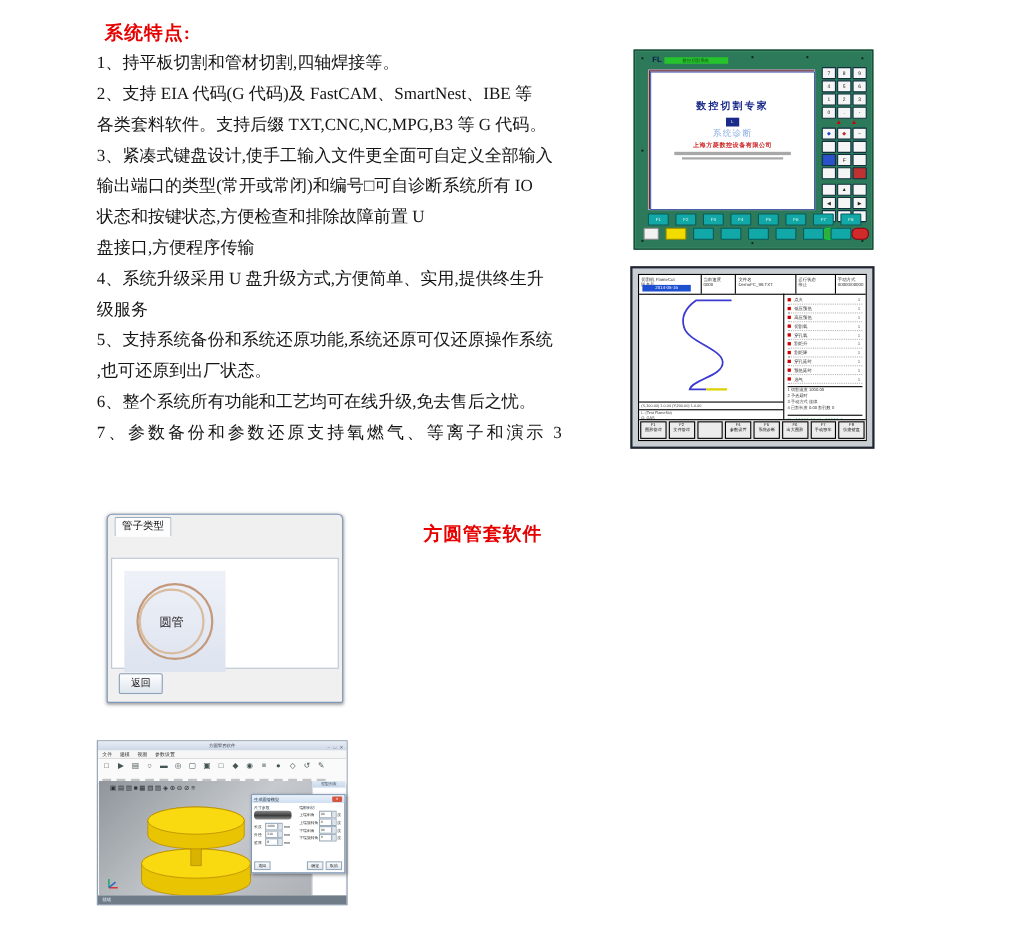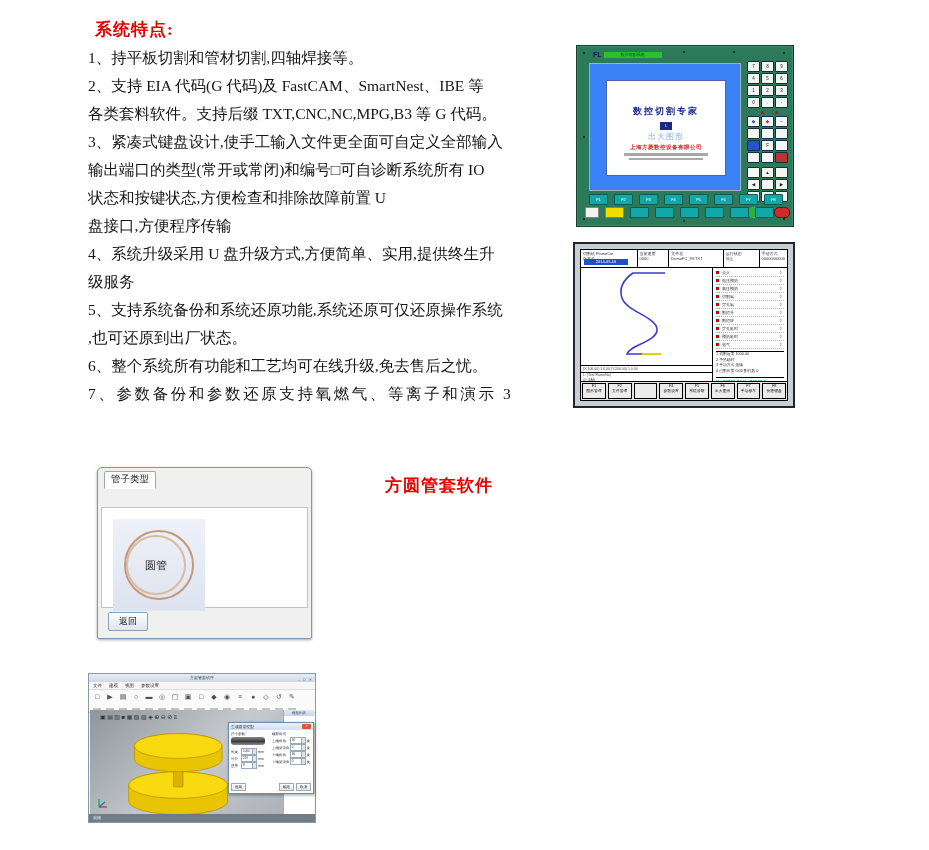--- a/index.html
+++ b/index.html
@@ -13,22 +13,22 @@
   
   .ctl{left:576px;top:45px;width:216px;height:180px;background:#2c7a5a;
        border:1px solid #14402c;box-shadow:inset 0 0 0 1px #3e8a68;}
   .screws{position:absolute;left:6px;top:6px;width:2px;height:2px;background:#0e2418;border-radius:50%;
     box-shadow:100px -1px #0e2418,200px 0 #0e2418,0 84px #0e2418,202px 84px #0e2418,
                0 166px #0e2418,100px 168px #0e2418,200px 166px #0e2418,150px -1px #0e2418;}
   .ctl-logo{position:absolute;left:16px;top:5px;display:flex;align-items:center;gap:2px;}
   .ctl-logo .fl{font:bold 7px "Liberation Sans",sans-serif;color:#0a1a4a;}
   .ctl-logo .chip{width:58px;height:6px;background:#27c32c;color:#0a4a12;font-size:4px;line-height:6px;
                   overflow:hidden;font-family:"Liberation Sans",sans-serif;text-align:center;}
-  .crt{position:absolute;left:12px;top:17px;width:152px;height:128px;background:#3b82f6;
-       border:1px solid #9fb0c0;padding:16px;box-sizing:border-box;}
+  .crt{position:absolute;left:12px;top:17px;width:152px;height:128px;background:#7f1d1d;
+       border:1px solid #9fb0c0;padding:1px;box-sizing:border-box;}
   .scr{background:#fff;border:1px solid #4a5fb0;width:100%;height:100%;text-align:center;
        font-family:"Liberation Sans",sans-serif;overflow:hidden;}
   .scr-title{margin-top:24px;font-size:9px;font-weight:bold;color:#1a2a8a;letter-spacing:2px;}
   .scr-chip{width:12px;height:8px;background:#1a2a8a;color:#fff;font-size:4px;line-height:8px;
             margin:4px auto 1px;}
   .scr-mark{font-size:8px;color:#8fb0e6;filter:blur(.4px);letter-spacing:1px;}
   .scr-co{font-size:5.5px;color:#cc2222;margin-top:2px;font-weight:bold;letter-spacing:.5px;}
   .bar{height:2.5px;background:#a8a8a8;margin:2px auto 0;}
   .kp{position:absolute;left:170px;top:15px;width:43px;font-family:"Liberation Sans",sans-serif;}
   .kgrid{display:grid;grid-template-columns:repeat(3,13px);gap:1px;}
@@ -179,21 +179,21 @@
   <div class="abs ctl">
     <div class="screws"></div>
     <div class="ctl-logo">
       <span class="fl">FL</span>
       <span class="chip">数控切割系统</span>
     </div>
     <div class="crt">
       <div class="scr">
         <div class="scr-title">数控切割专家</div>
         <div class="scr-chip">L</div>
-        <div class="scr-mark">出大图形</div>
+        <div class="scr-mark">系统诊断</div>
         <div class="scr-co">上海方菱数控设备有限公司</div>
         <div class="bar" style="width:72%;"></div>
         <div class="bar" style="width:62%;"></div>
       </div>
     </div>
     <div class="kp">
       <div class="kgrid">
           <span>7</span>
           <span>8</span>
           <span>9</span>

